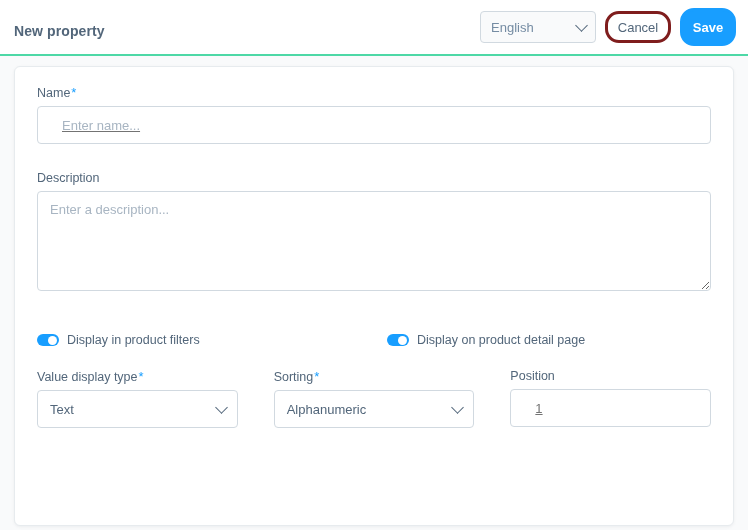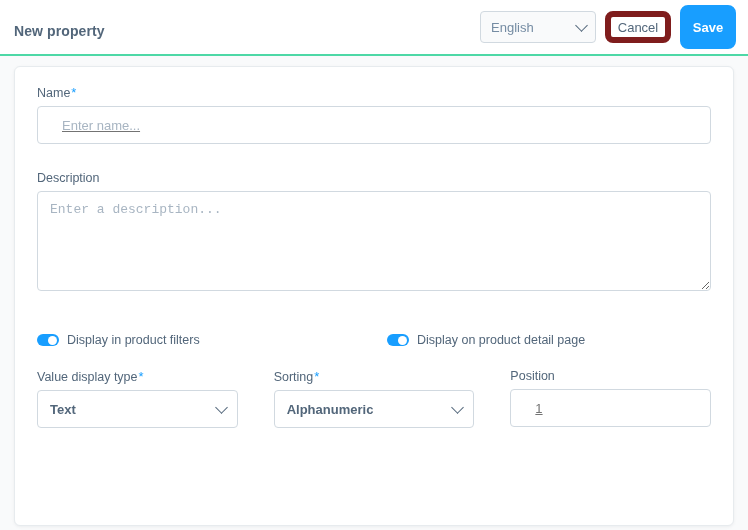--- a/index.html
+++ b/index.html
@@ -64,28 +64,28 @@
     width: 9px;
     height: 9px;
     margin-top: -6px;
     border-right: 1.6px solid #52667a;
     border-bottom: 1.6px solid #52667a;
     transform: rotate(45deg);
   }
 
   .btn {
     height: 32px;
-    border-radius: 8px;
+    border-radius: 14px;
     font-size: 13px;
     display: inline-flex;
     align-items: center;
     justify-content: center;
     cursor: pointer;
     padding: 0 16px;
-    border: 6px solid #7f1d1d;
+    border: 3px solid #7f1d1d;
     background: #ffffff;
     color: #52667a;
   }
   .btn-cancel { width: 66px; padding: 0; }
   .btn-primary {
     background: #189eff;
     border-color: #189eff;
     color: #ffffff;
     font-weight: bold;
     width: 56px;
@@ -148,21 +148,21 @@
   .input::placeholder { color: #a8b5c2; }
 
   .textarea {
     width: 100%;
     height: 100px;
     border: 1px solid #d1d9e0;
     border-radius: 4px;
     background: #ffffff;
     padding: 10px 12px;
     font-size: 13px;
-    font-family: Liberation Mono, monospace;
+    font-family: Liberation Sans, sans-serif;
     color: #52667a;
     outline: none;
     resize: vertical;
     display: block;
   }
   .textarea::placeholder { color: #a8b5c2; }
 
   
   .switch-row {
     display: flex;
@@ -199,21 +199,21 @@
     color: #52667a;
   }
 
   
   .grid3 {
     display: flex;
     gap: 36px;
   }
   .col { flex: 1 1 0; min-width: 0; }
 
-  .select-wrap { position: relative; font-weight: bold; }
+  .select-wrap { position: relative; }
   .select-box {
     width: 100%;
     height: 38px;
     border: 1px solid #d1d9e0;
     border-radius: 4px;
     background: #ffffff;
     padding: 0 30px 0 12px;
     font-size: 13px;
     color: #52667a;
     display: flex;

